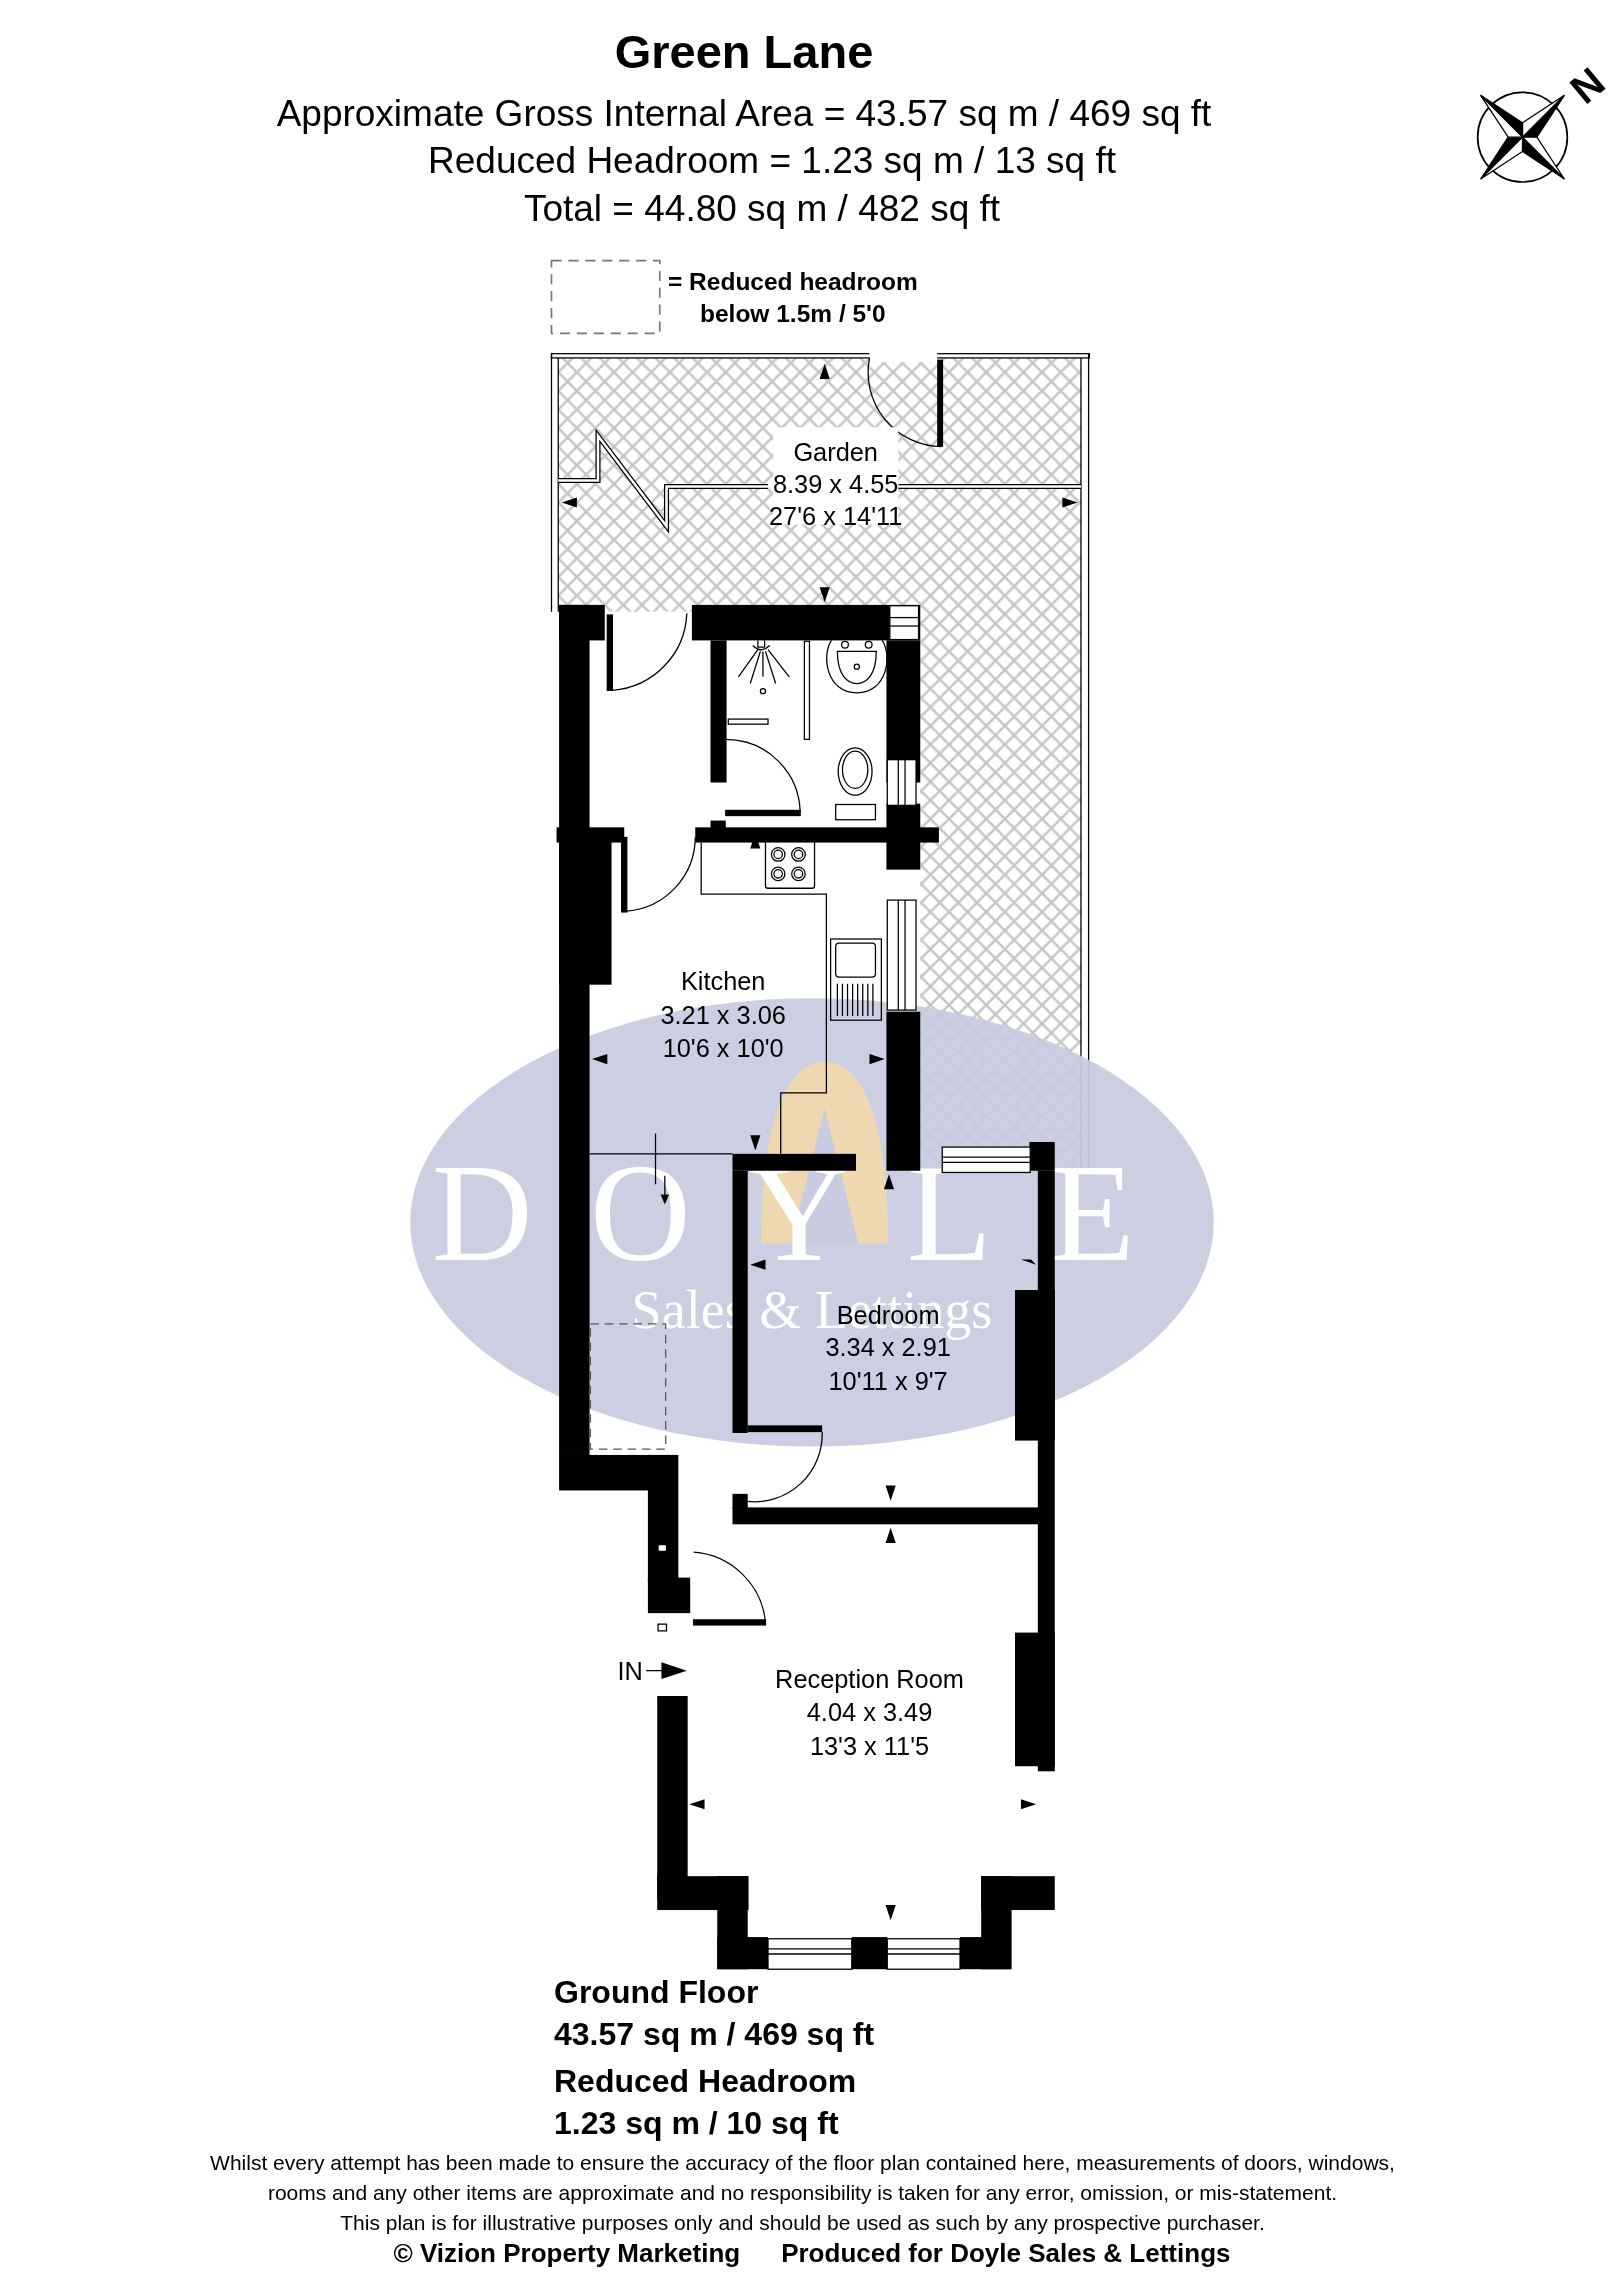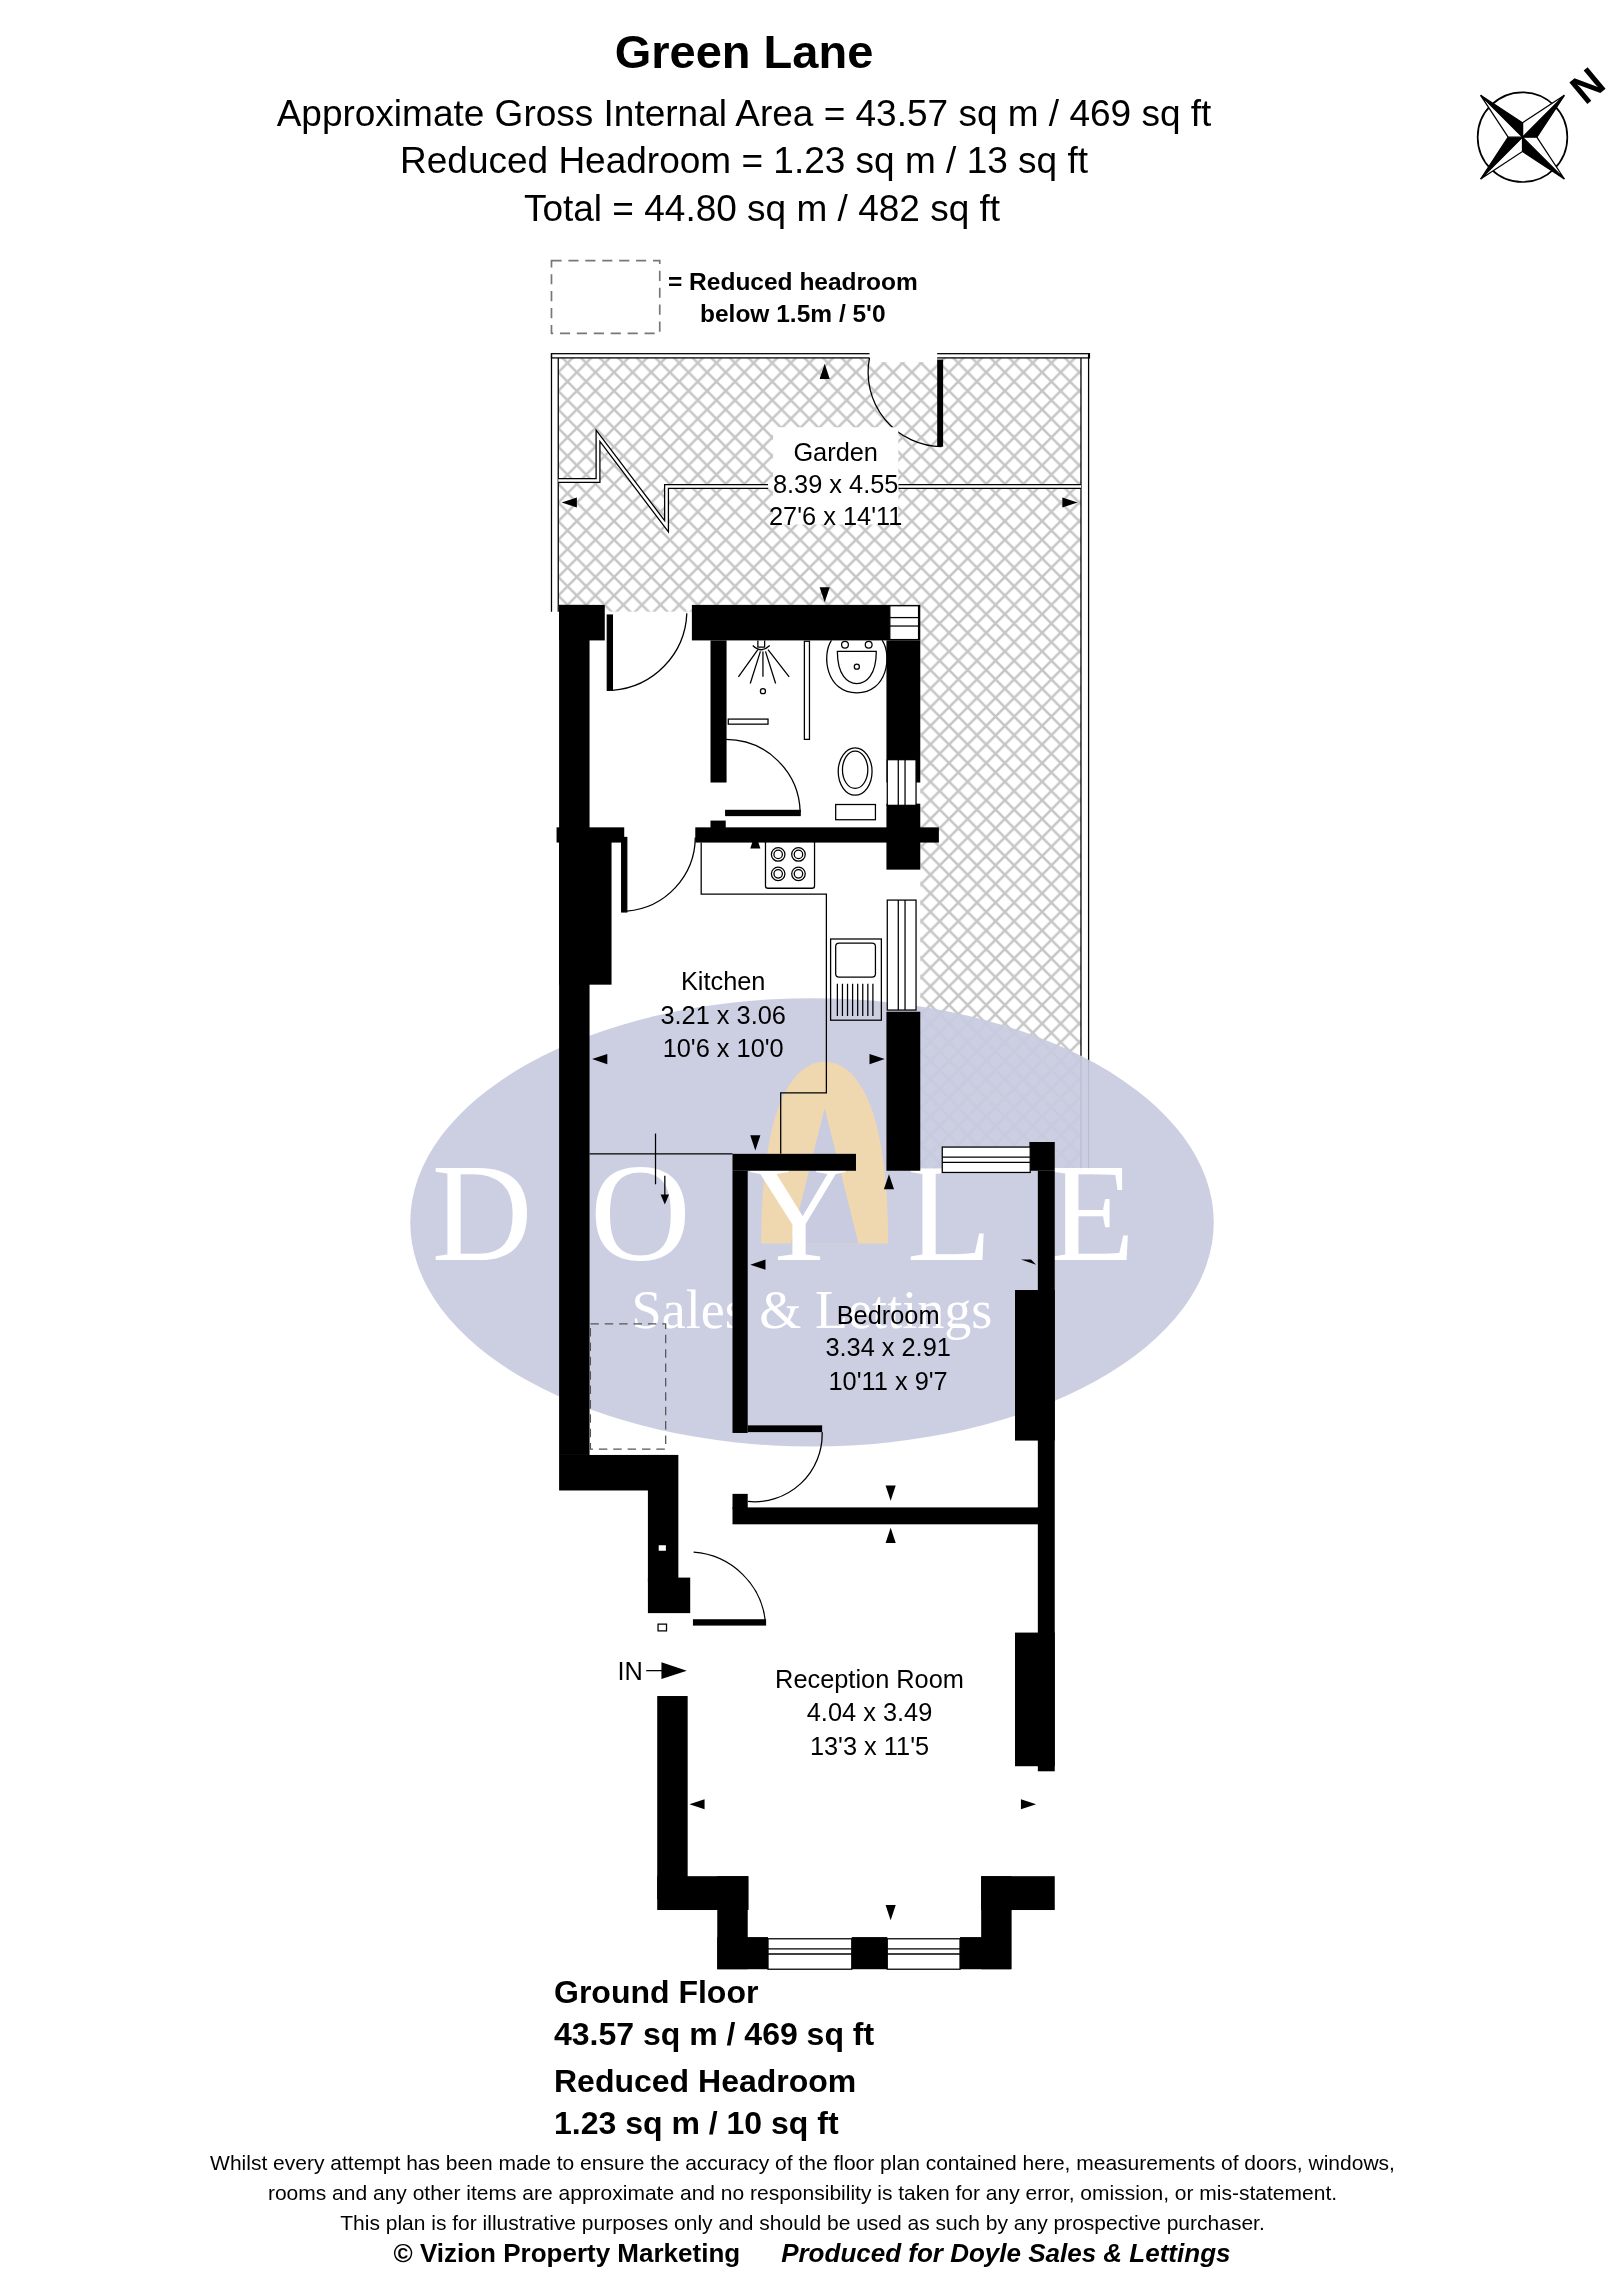--- a/index.html
+++ b/index.html
@@ -1,31 +1,31 @@
 <!DOCTYPE html>
 <html style="font-size:13.5px"><head>
 <meta charset="utf-8">
 <style>
   html,body{margin:0;padding:0;background:#ffffff;}
   body{width:1624px;height:2273px;position:relative;overflow:hidden;font-family:"Liberation Sans",sans-serif;color:#000;}
   .hdr{position:absolute;left:0;width:1488px;text-align:center;}
   #title{top:24px;font-size:47px;font-weight:bold;}
   #area1{top:93px;font-size:37px;}
-  #area2{top:140px;font-size:37px;}
+  #area2{top:140px;font-size:37px;padding-left:28px;}
   #area3{top:188px;font-size:37px;padding-left:18px;}
   #legend-text{position:absolute;left:668px;top:266px;font-size:24.5px;line-height:32px;font-weight:bold;}
   #legend-text .l2{padding-left:32px;}
   svg#plan{position:absolute;left:0;top:0;}
   .room-label{font-family:"Liberation Sans",sans-serif;font-size:30px;text-anchor:middle;fill:#000;}
   #floor-summary{position:absolute;left:554px;top:1971px;font-size:32px;font-weight:bold;line-height:42px;}
   #floor-summary div{white-space:nowrap;}
   #floor-summary .gap{margin-top:5px;}
   #disclaimer{position:absolute;left:0;top:2148px;width:1605px;text-align:center;font-size:21px;line-height:30px;}
   #credits{position:absolute;left:0;top:2238px;width:1624px;text-align:center;font-size:26px;font-weight:bold;}
-  #credits span+span{margin-left:41px;font-style:italic;}
+  #credits span+span{margin-left:41px;}
 </style>
 </head>
 <body>
 
 <div id="title" class="hdr">Green Lane</div>
 <div id="area1" class="hdr">Approximate Gross Internal Area = 43.57 sq m / 469 sq ft</div>
 <div id="area2" class="hdr">Reduced Headroom = 1.23 sq m / 13 sq ft</div>
 <div id="area3" class="hdr">Total = 44.80 sq m / 482 sq ft</div>
 
 <div id="legend-text">

